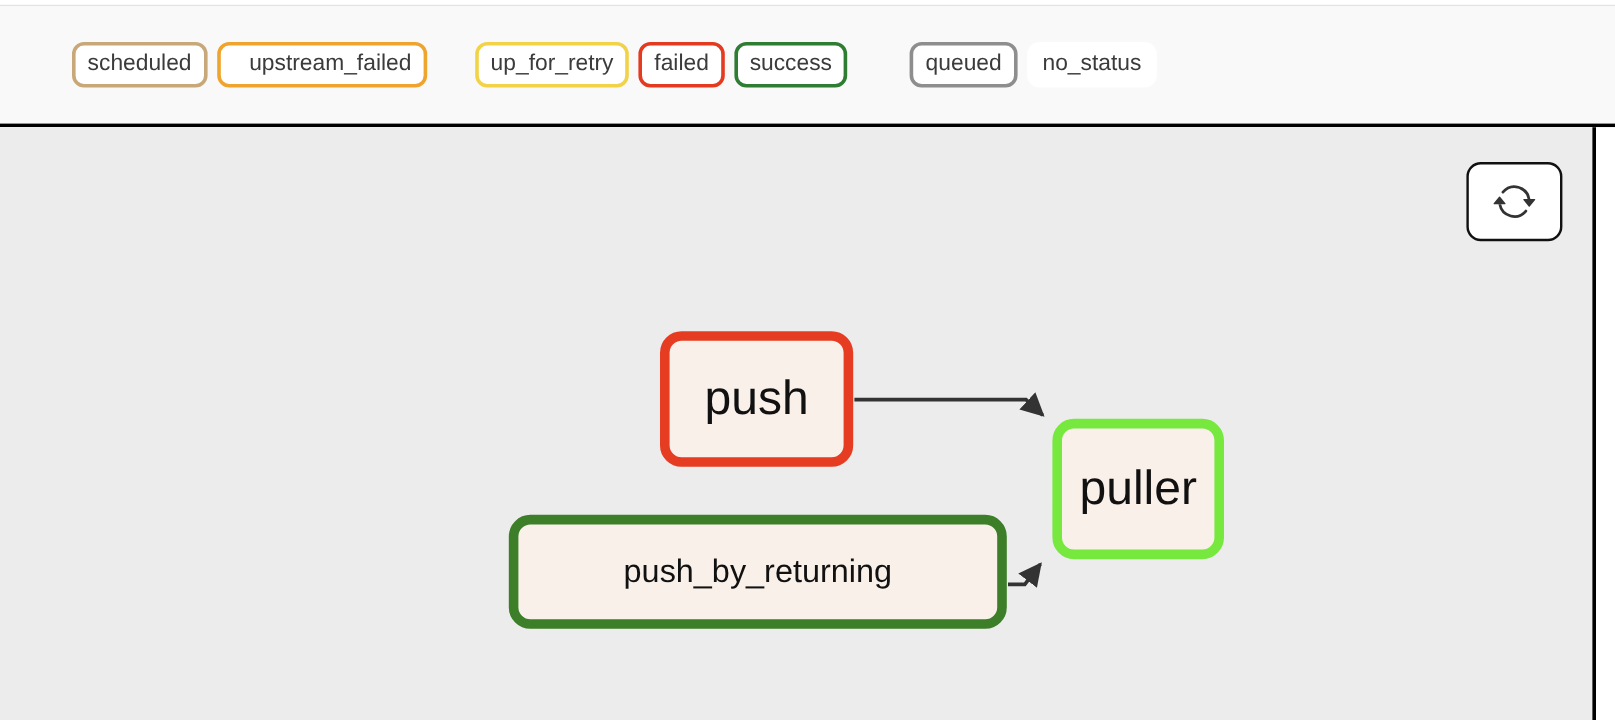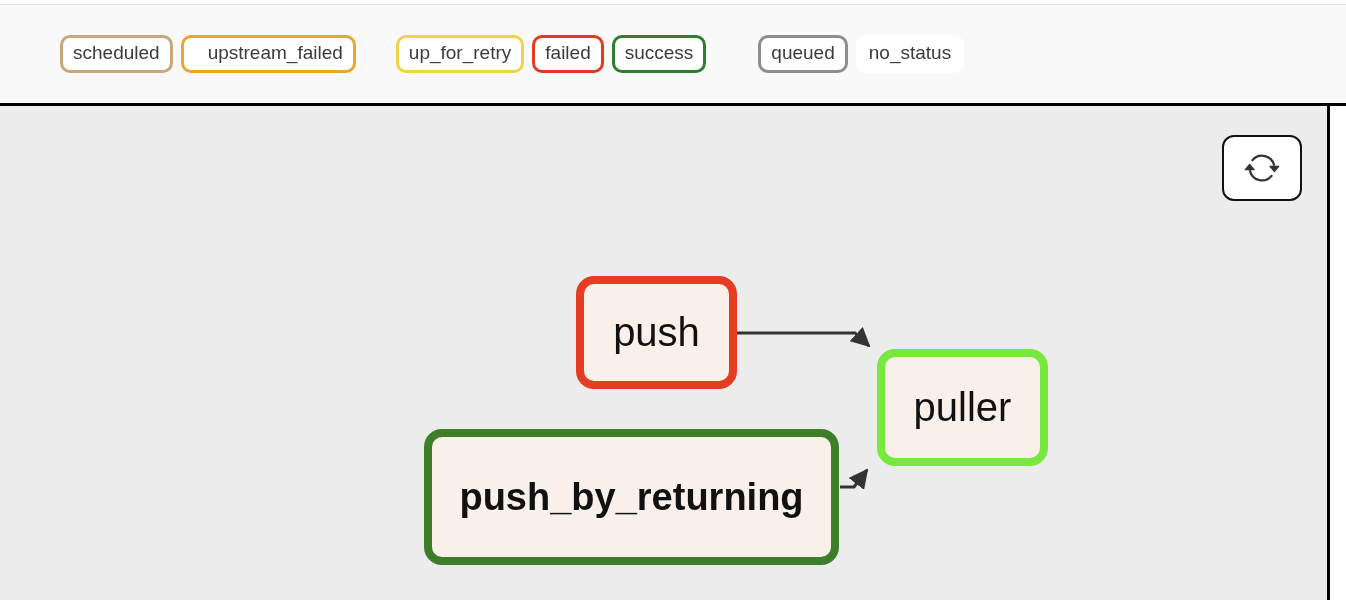--- a/index.html
+++ b/index.html
@@ -55,23 +55,23 @@
     position: absolute;
     border: 8px solid #999;
     border-radius: 18px;
     background: #faf0ea;
     display: flex; align-items: center; justify-content: center;
     color: #111111;
     font-size: 40px;
     cursor: pointer;
     white-space: nowrap;
   }
-  .node-push { left: 576px; top: 170px; width: 161px; height: 113px; }
-  .node-puller { left: 877px; top: 243px; width: 171px; height: 117px; }
-  .node-pbr { left: 424px; top: 323px; width: 415px; height: 136px; font-size: 38px; font-weight: bold; }
+  .node-push { left: 550px; top: 170px; width: 161px; height: 113px; }
+  .node-puller { left: 877px; top: 243px; width: 143px; height: 117px; }
+  .node-pbr { left: 424px; top: 323px; width: 415px; height: 95px; font-size: 27px; }
 </style>
 </head>
 <body>
 
 <div class="top-strip"></div>
 
 <div class="legend-bar">
   <span class="status-badge" style="border-color: rgb(200, 168, 120);">scheduled</span>
   <span class="status-badge" style="border-color: rgb(239, 164, 46); padding-left: 24px;">upstream_failed</span>
   <span class="status-badge" style="border-color: rgb(242, 210, 71); margin-left: 32px;">up_for_retry</span>

